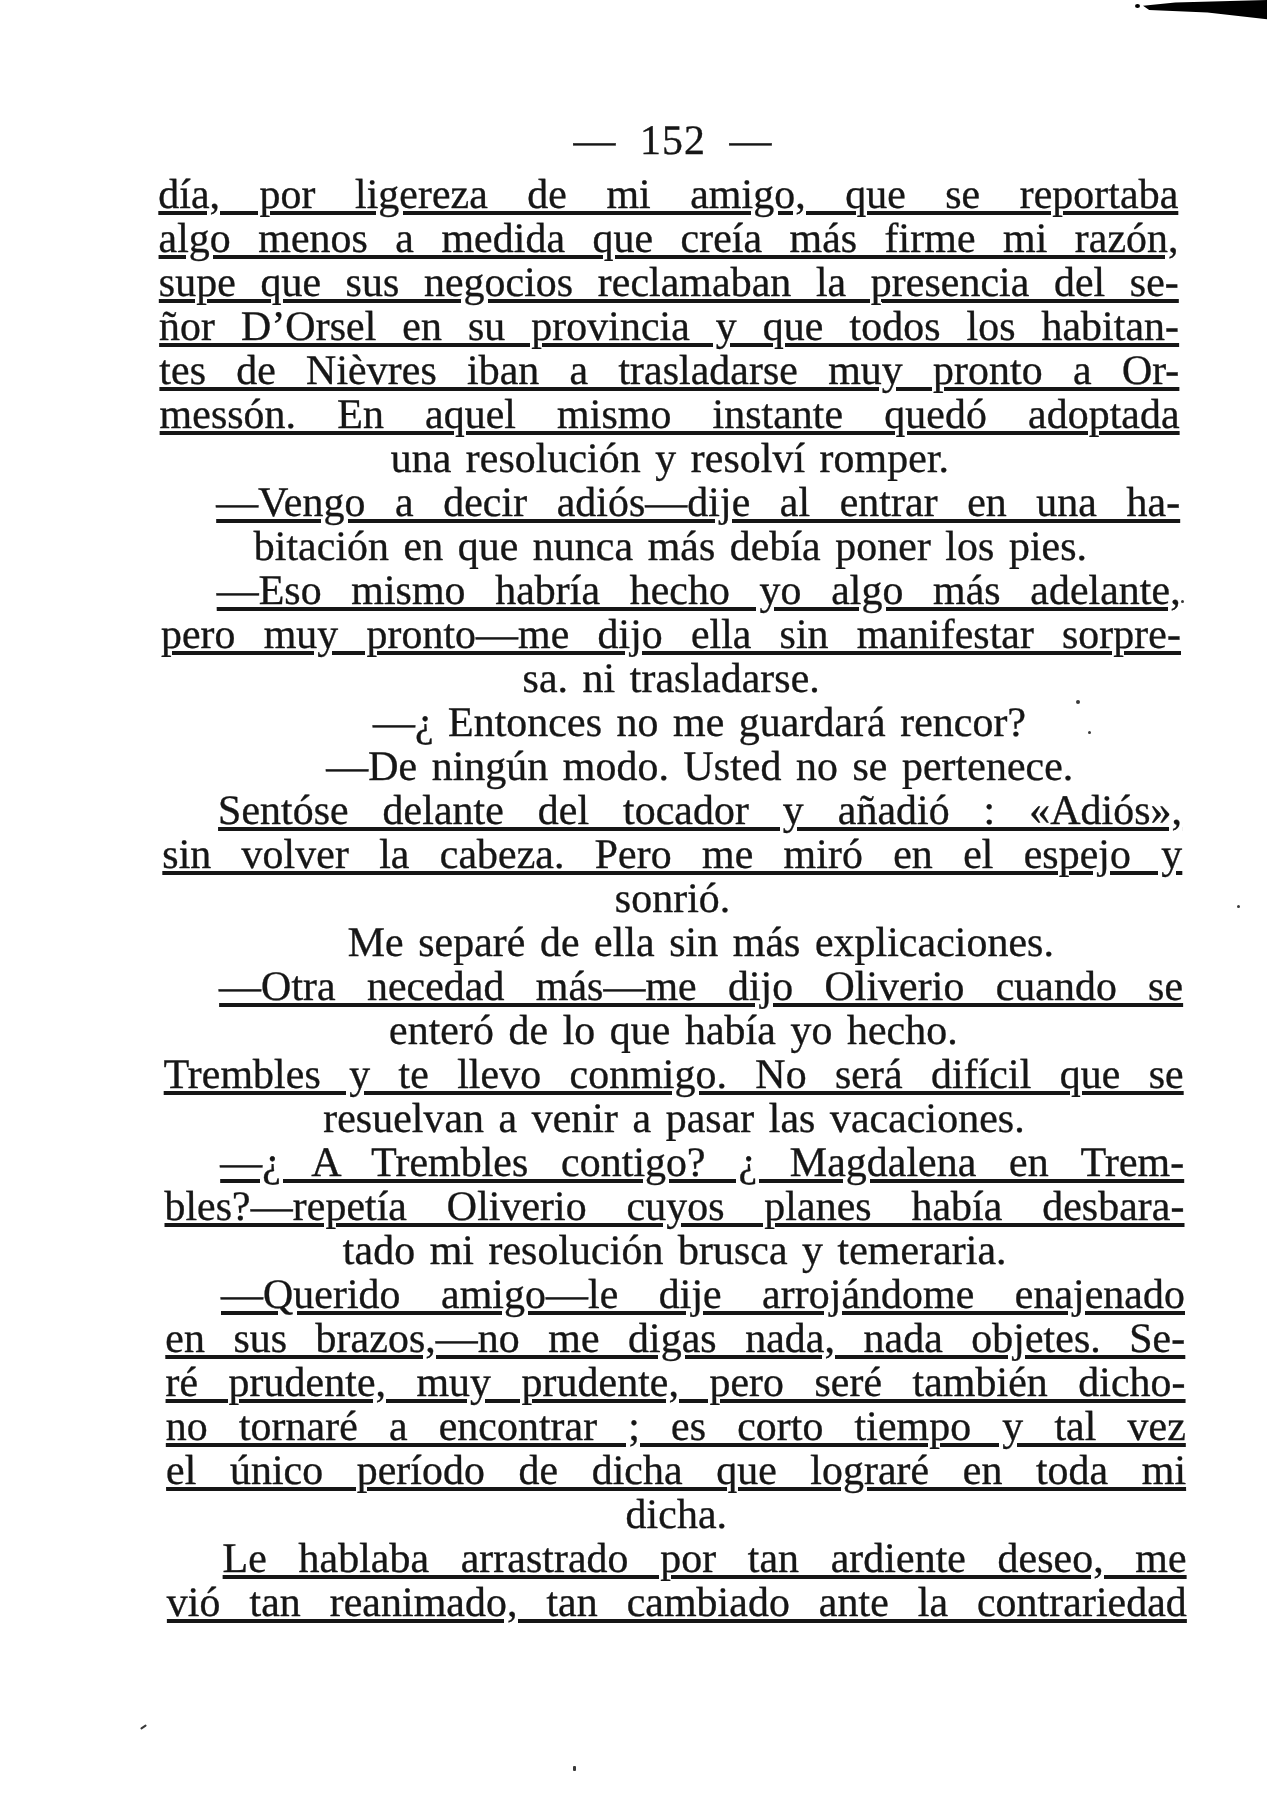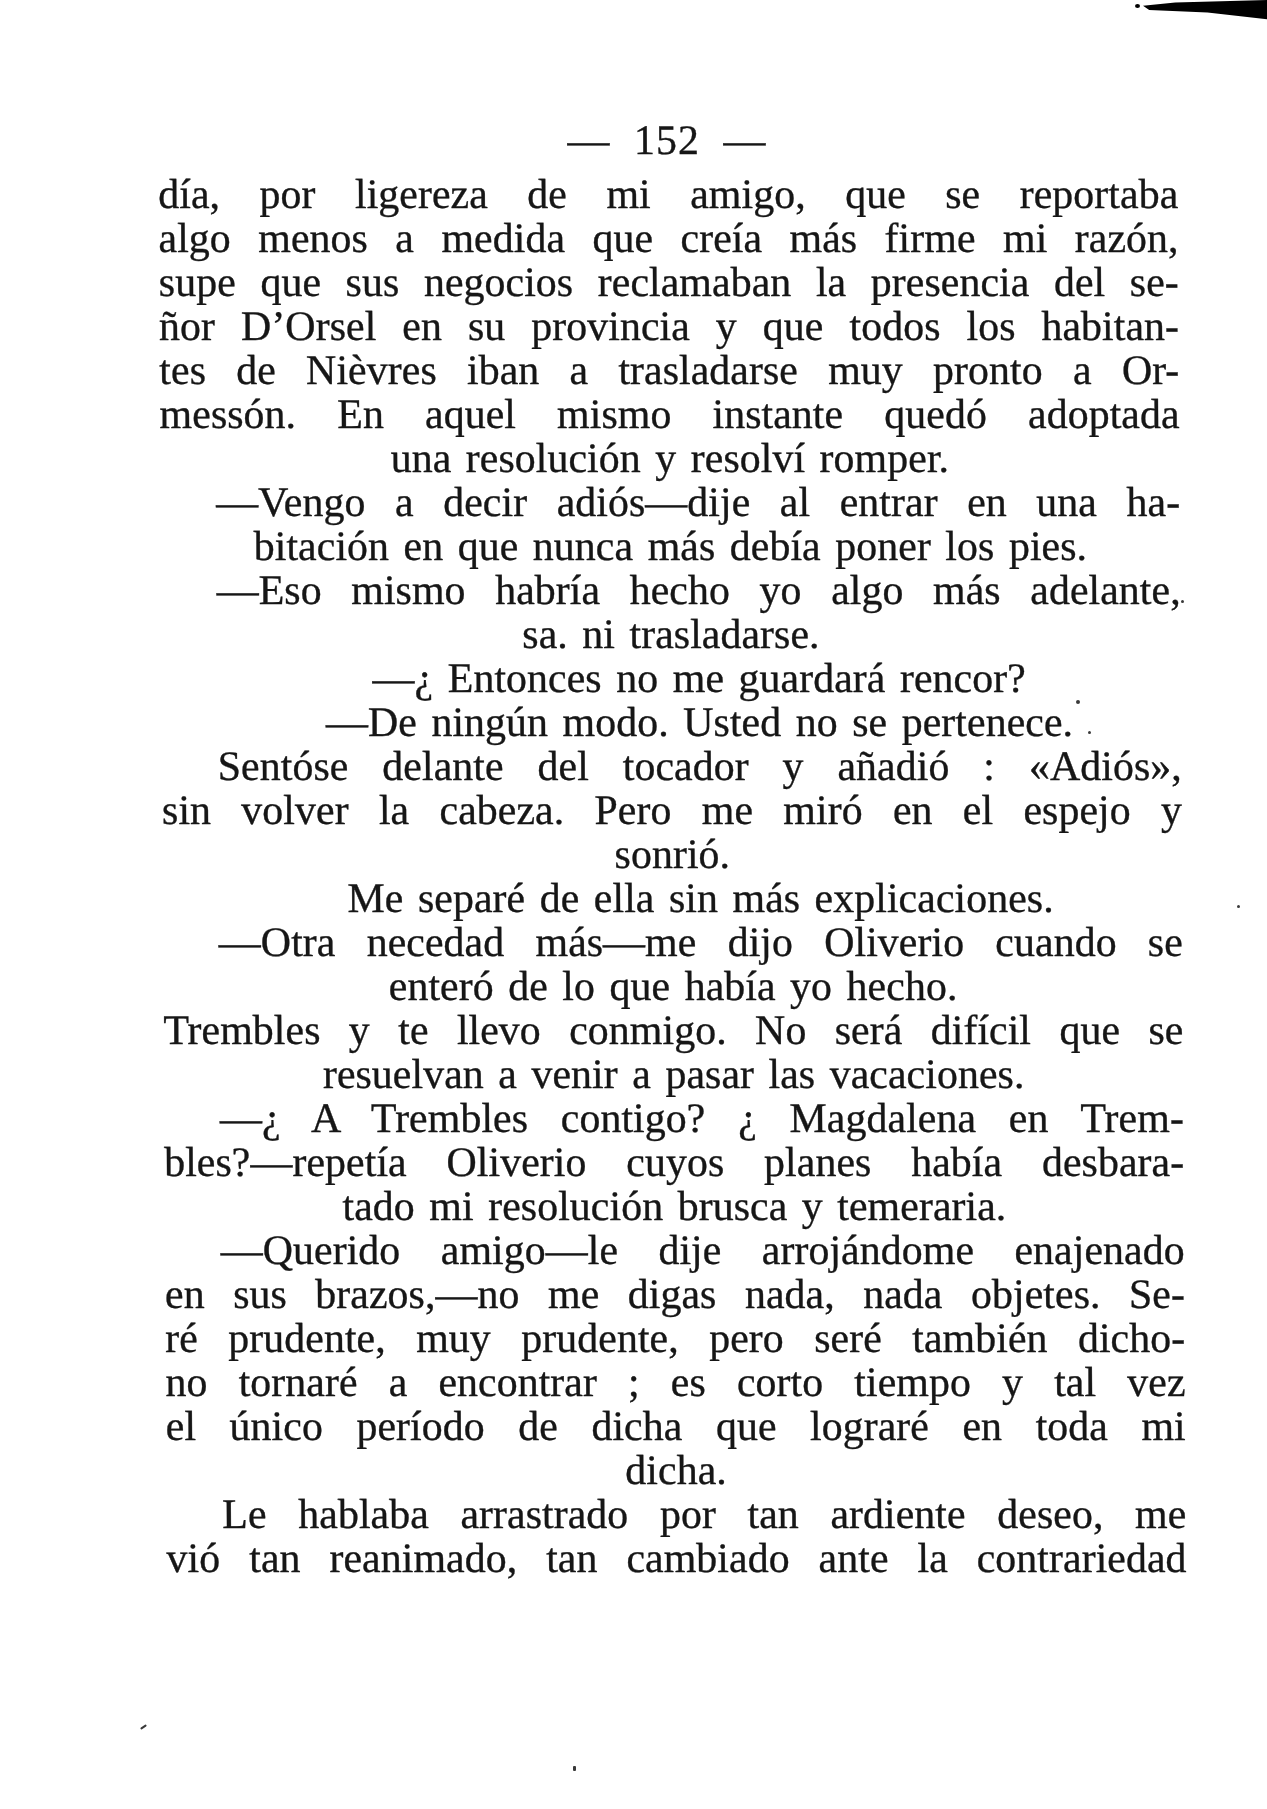--- a/index.html
+++ b/index.html
@@ -17,21 +17,21 @@
   }
   .page-inner {
     position: absolute;
     inset: 0;
     transform: skewX(0.35deg);
     transform-origin: 0 0;
   }
   .folio {
     position: absolute;
     top: 118px;
-    left: 156px;
+    left: 162px;
     width: 1020px;
     text-align: center;
     font-size: 42px;
     line-height: 44px;
     word-spacing: 12px;
     letter-spacing: 1px;
     -webkit-text-stroke: 0.35px currentColor;
   }
   .text-block {
     position: absolute;
@@ -44,20 +44,21 @@
     -webkit-text-stroke: 0.35px currentColor;
   }
   .line {
     height: 44px;
     text-align: center;
     white-space: normal;
   }
   .line.justify {
     text-align: justify;
     text-align-last: justify;
+    text-decoration: underline;
   }
   .line.indent {
     padding-left: 56px;
   }
   
   .scan-artifact {
     position: absolute;
     top: 0;
     left: 1143px;
     width: 124px;
@@ -96,20 +97,21 @@
       <div class="line justify">día, por ligereza de mi amigo, que se reportaba</div>
       <div class="line justify">algo menos a medida que creía más firme mi razón,</div>
       <div class="line justify">supe que sus negocios reclamaban la presencia del se-</div>
       <div class="line justify">ñor D’Orsel en su provincia y que todos los habitan-</div>
       <div class="line justify">tes de Nièvres iban a trasladarse muy pronto a Or-</div>
       <div class="line justify">messón. En aquel mismo instante quedó adoptada</div>
       <div class="line">una resolución y resolví romper.</div>
       <div class="line justify indent">—Vengo a decir adiós—dije al entrar en una ha-</div>
       <div class="line">bitación en que nunca más debía poner los pies.</div>
       <div class="line justify indent">—Eso mismo habría hecho yo algo más adelante,</div>
+      <div class="line justify">pero muy pronto—me dijo ella sin manifestar sorpre-</div>
       <div class="line">sa. ni trasladarse.</div>
       <div class="line indent">—¿ Entonces no me guardará rencor?</div>
       <div class="line indent">—De ningún modo. Usted no se pertenece.</div>
       <div class="line justify indent">Sentóse delante del tocador y añadió : «Adiós»,</div>
       <div class="line justify">sin volver la cabeza. Pero me miró en el espejo y</div>
       <div class="line">sonrió.</div>
       <div class="line indent">Me separé de ella sin más explicaciones.</div>
       <div class="line justify indent">—Otra necedad más—me dijo Oliverio cuando se</div>
       <div class="line">enteró de lo que había yo hecho.</div>
       <div class="line justify">Trembles y te llevo conmigo. No será difícil que se</div>

